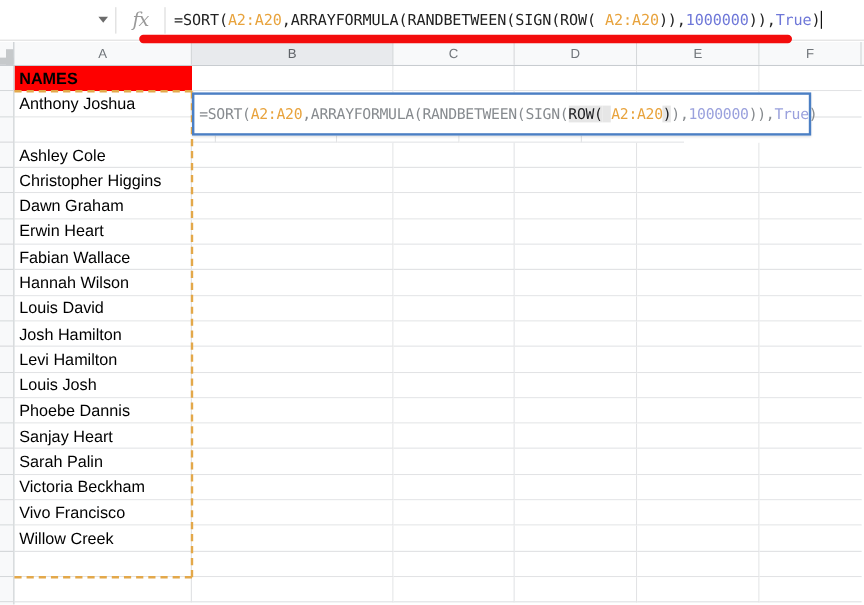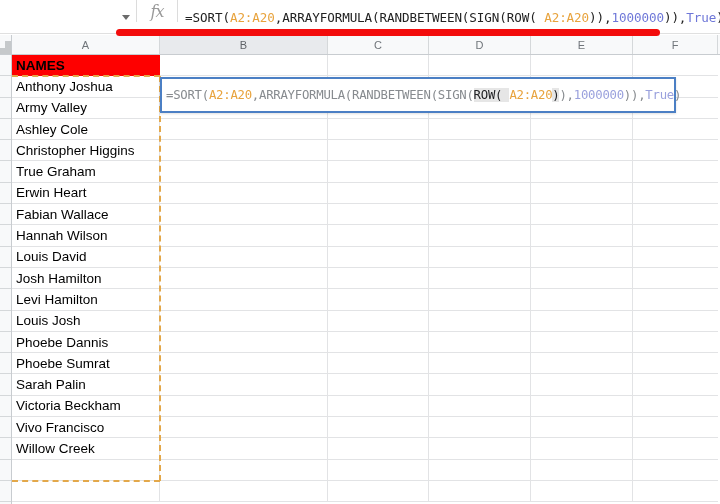--- a/index.html
+++ b/index.html
@@ -22,22 +22,22 @@
   }
 
   
   .formula-bar {
     position: absolute;
     left: 0; top: 0;
     width: 720px; height: 34px;
     background: #ffffff;
     border-bottom: 1px solid #e0e0e0;
     display: flex;
-    box-sizing: border-box;
-    padding-left: 40px;
+    align-items: center;
+    box-sizing: border-box;
   }
   .namebox {
     width: 96px;
     height: 34px;
     display: flex;
     align-items: center;
     justify-content: flex-end;
     padding-right: 6px;
     box-sizing: border-box;
   }
@@ -340,21 +340,20 @@
         </div>
         <div class="row">
           <div class="cell col-a">Anthony Joshua</div>
           <div class="cell col-b"></div>
           <div class="cell col-c"></div>
           <div class="cell col-d"></div>
           <div class="cell col-e"></div>
           <div class="cell col-f"></div>
         </div>
         <div class="row">
-          <div class="cell col-a">Army Valley</div>
           <div class="cell col-b"></div>
           <div class="cell col-c"></div>
           <div class="cell col-d"></div>
           <div class="cell col-e"></div>
           <div class="cell col-f"></div>
         </div>
         <div class="row">
           <div class="cell col-a">Ashley Cole</div>
           <div class="cell col-b"></div>
           <div class="cell col-c"></div>
@@ -364,21 +363,21 @@
         </div>
         <div class="row">
           <div class="cell col-a">Christopher Higgins</div>
           <div class="cell col-b"></div>
           <div class="cell col-c"></div>
           <div class="cell col-d"></div>
           <div class="cell col-e"></div>
           <div class="cell col-f"></div>
         </div>
         <div class="row">
-          <div class="cell col-a">True Graham</div>
+          <div class="cell col-a">Dawn Graham</div>
           <div class="cell col-b"></div>
           <div class="cell col-c"></div>
           <div class="cell col-d"></div>
           <div class="cell col-e"></div>
           <div class="cell col-f"></div>
         </div>
         <div class="row">
           <div class="cell col-a">Erwin Heart</div>
           <div class="cell col-b"></div>
           <div class="cell col-c"></div>
@@ -436,21 +435,21 @@
         </div>
         <div class="row">
           <div class="cell col-a">Phoebe Dannis</div>
           <div class="cell col-b"></div>
           <div class="cell col-c"></div>
           <div class="cell col-d"></div>
           <div class="cell col-e"></div>
           <div class="cell col-f"></div>
         </div>
         <div class="row">
-          <div class="cell col-a">Phoebe Sumrat</div>
+          <div class="cell col-a">Sanjay Heart</div>
           <div class="cell col-b"></div>
           <div class="cell col-c"></div>
           <div class="cell col-d"></div>
           <div class="cell col-e"></div>
           <div class="cell col-f"></div>
         </div>
         <div class="row">
           <div class="cell col-a">Sarah Palin</div>
           <div class="cell col-b"></div>
           <div class="cell col-c"></div>

